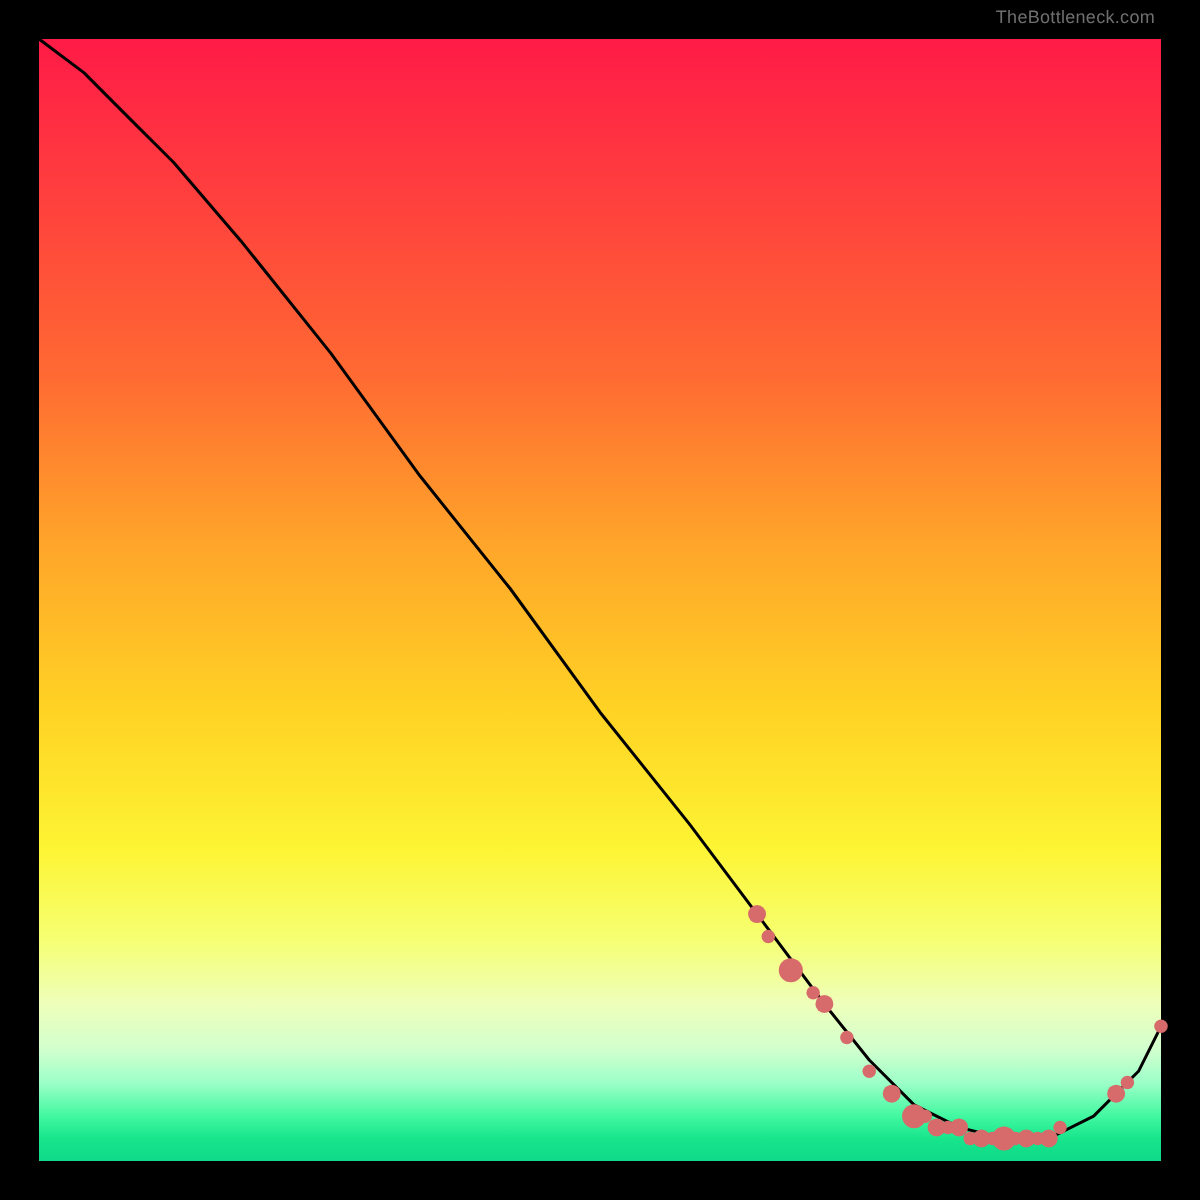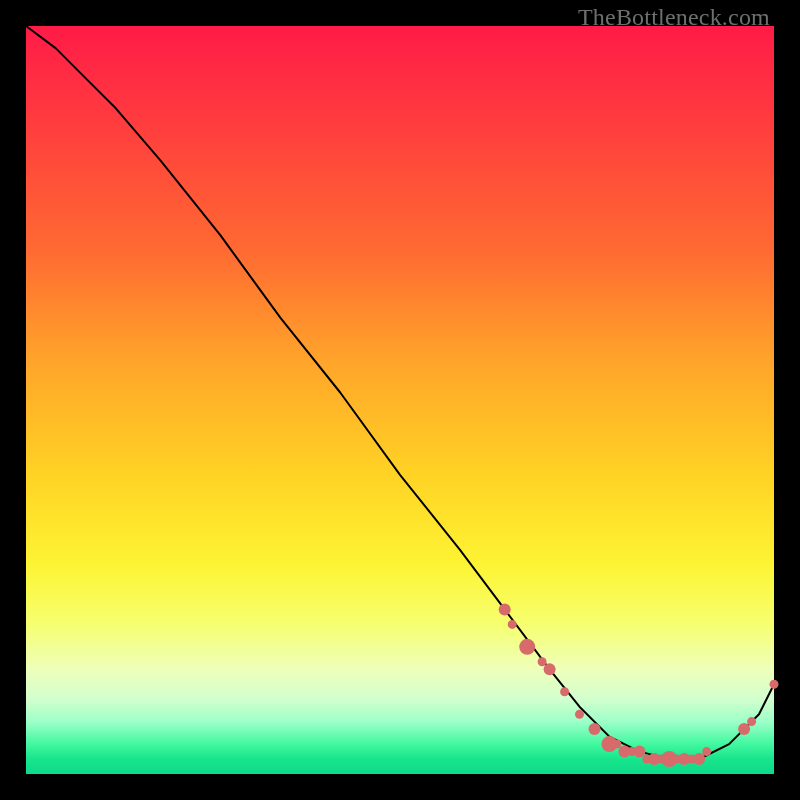--- a/index.html
+++ b/index.html
@@ -39,24 +39,23 @@
       #42f8a0 96%,
       #17e58c 98%,
       #0fd989 100%
     );
   }
   .watermark {
     position: absolute;
     top: 4px;
     right: 30px;
     color: #6f6f6f;
-    font-size: 24px;
+    font-size: 12px;
     letter-spacing: 0.2px;
     user-select: none;
-    font-family: Liberation Serif, serif;
   }
   svg.curve {
     position: absolute;
     left: 0;
     top: 0;
     width: 748px;
     height: 748px;
     overflow: visible;
   }
   .line {

